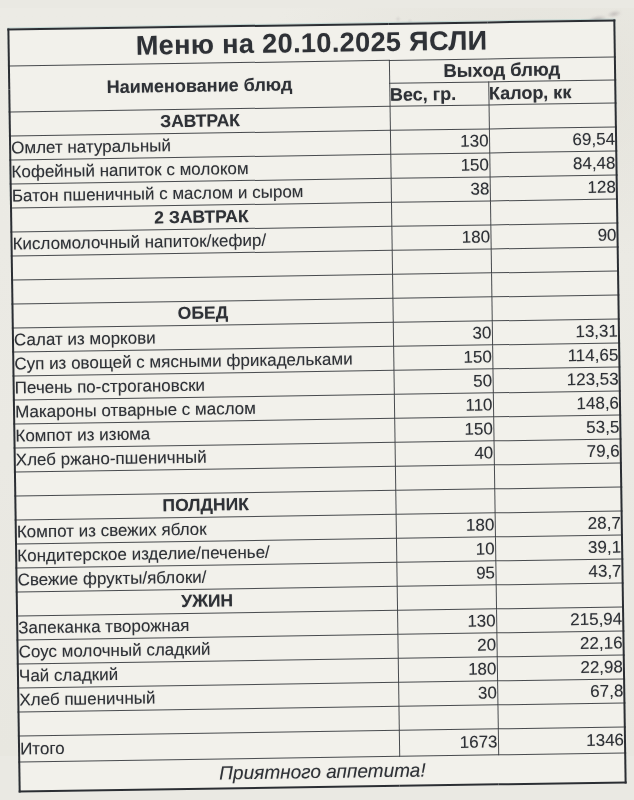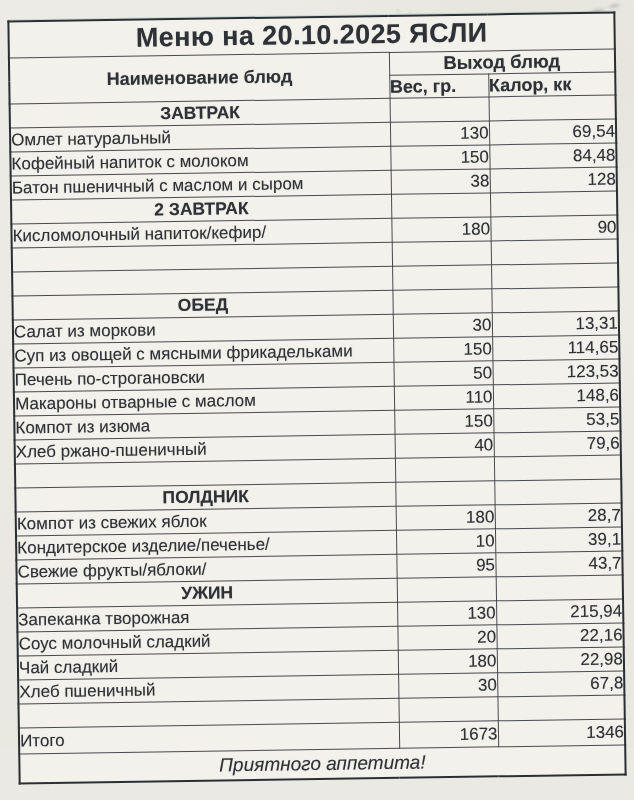--- a/index.html
+++ b/index.html
@@ -13,20 +13,21 @@
     background: #eae9e3;
     font-family: "Liberation Sans", sans-serif;
   }
   .page {
     position: relative;
     width: 634px;
     height: 748px;
     background:
       radial-gradient(ellipse 400px 260px at 85% 10%, rgba(221,219,210,.55), rgba(0,0,0,0) 70%),
       linear-gradient(180deg, #ecebe5 0%, #eae9e3 60%, #e8e7e0 100%);
+    margin-top: 8px;
   }
   .sheet {
     position: absolute;
     left: 13px;
     top: 16px;
     width: 606px;
     transform: rotate(-0.85deg);
     transform-origin: 50% 50%;
   }
   table.menu {

